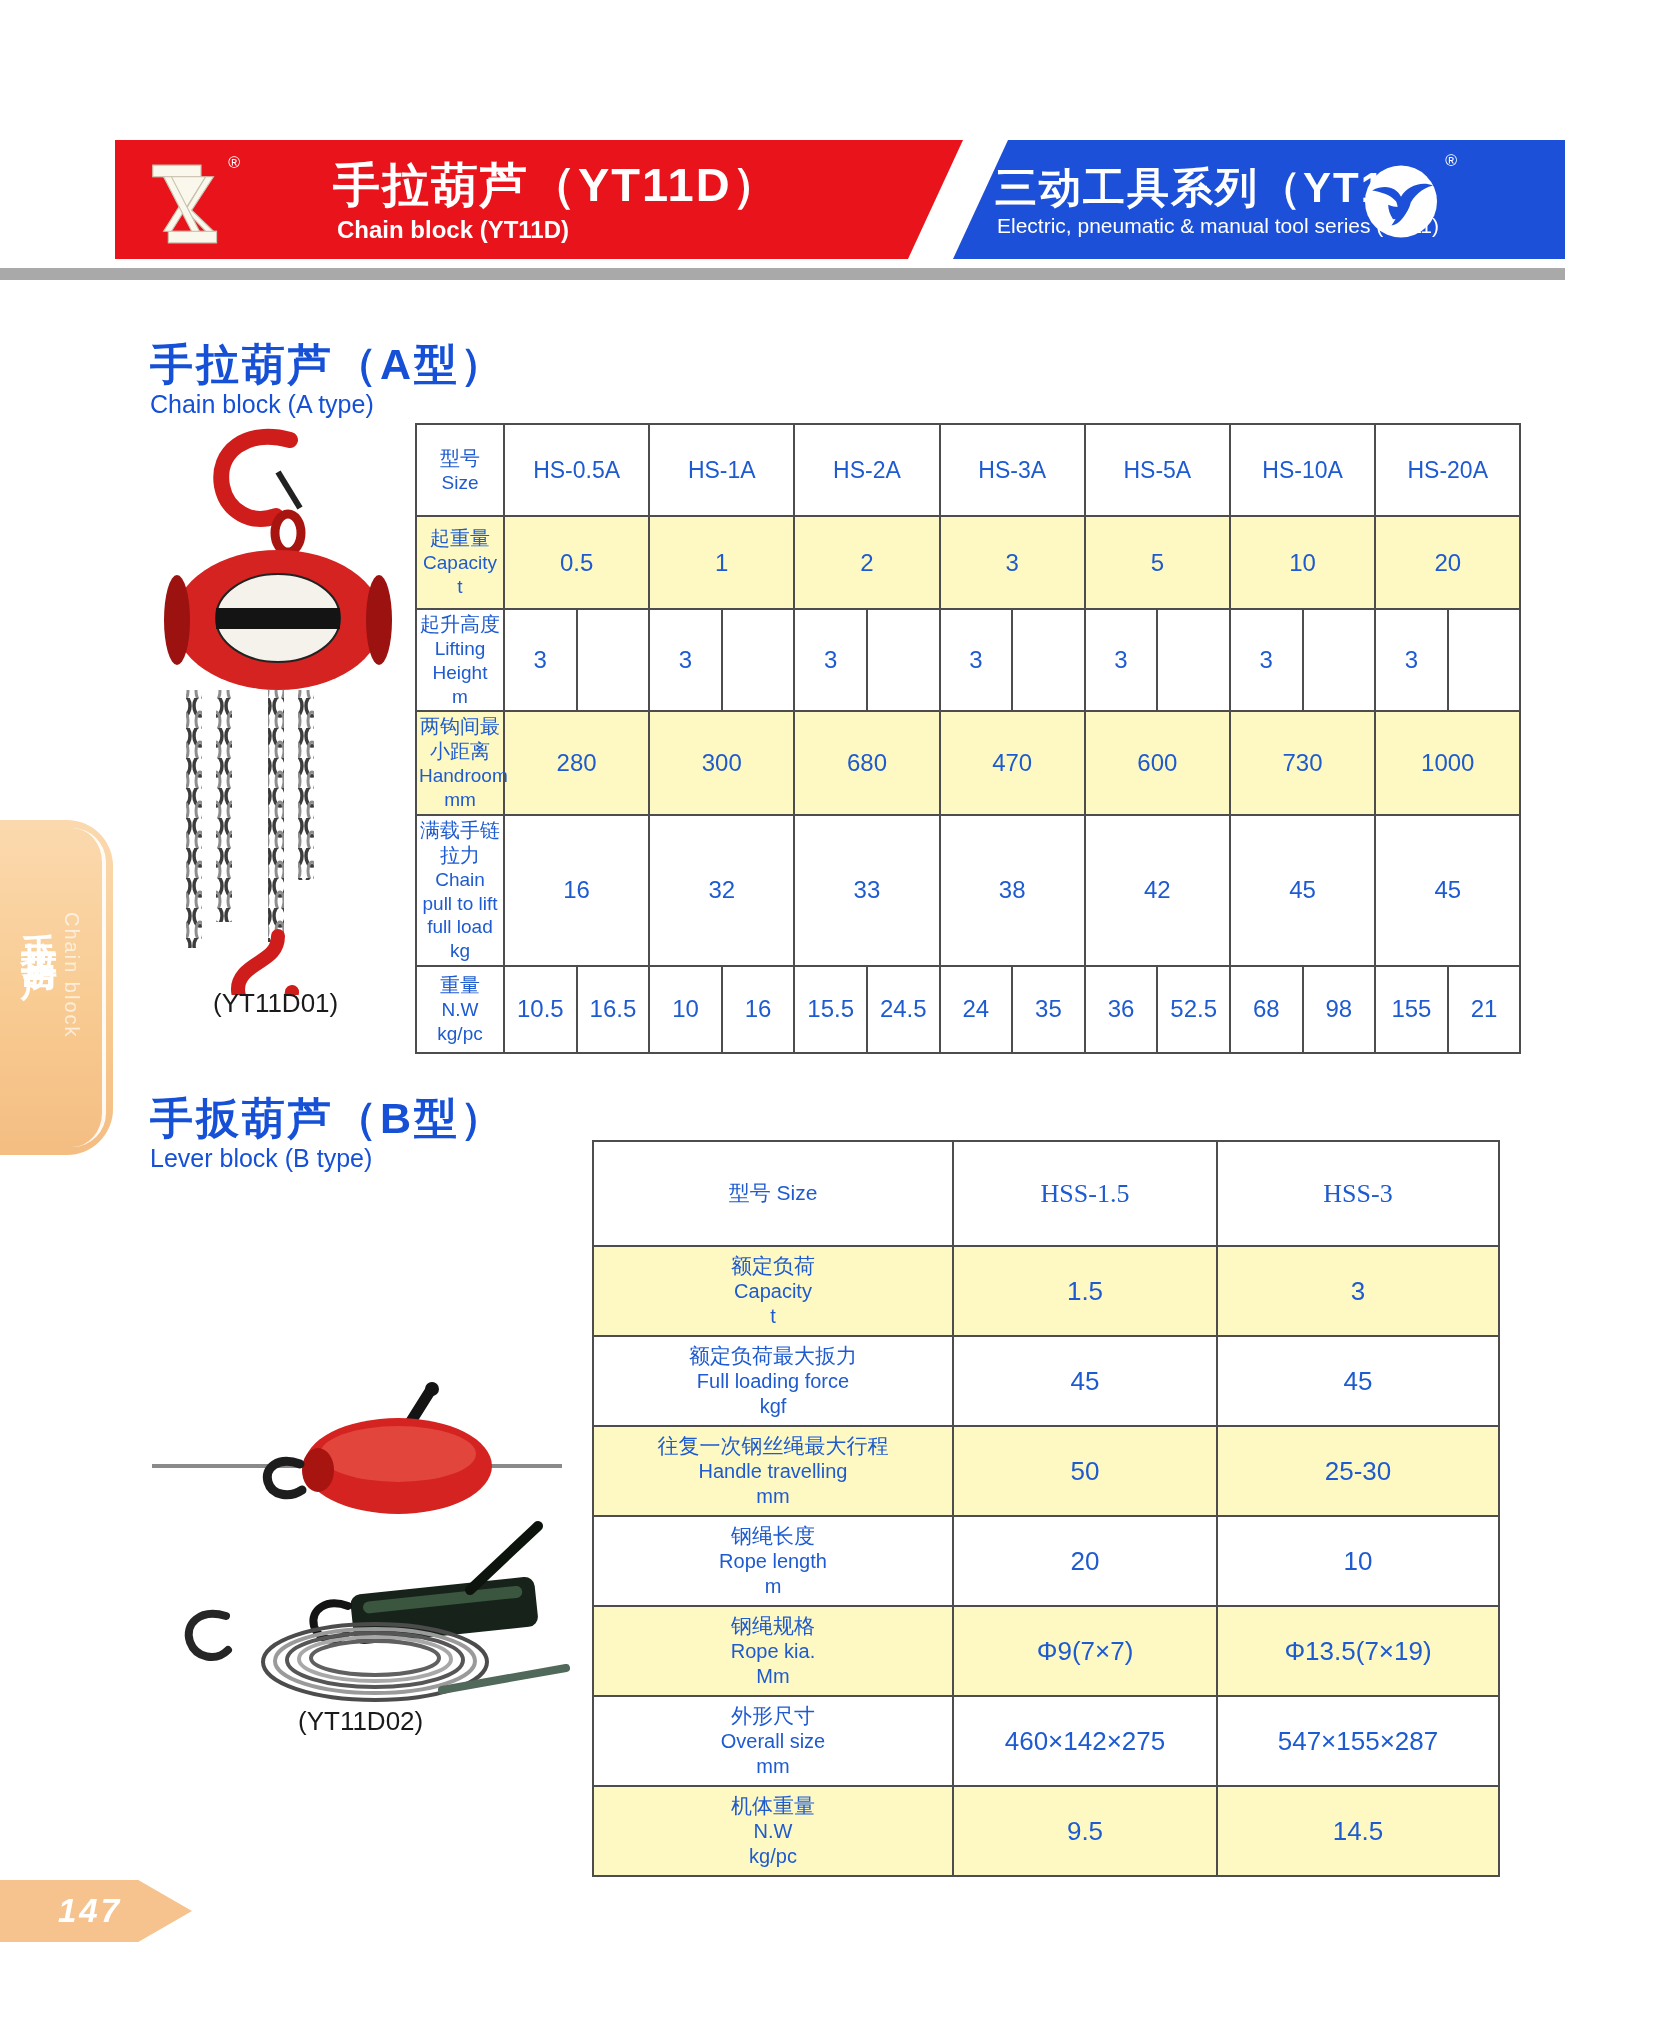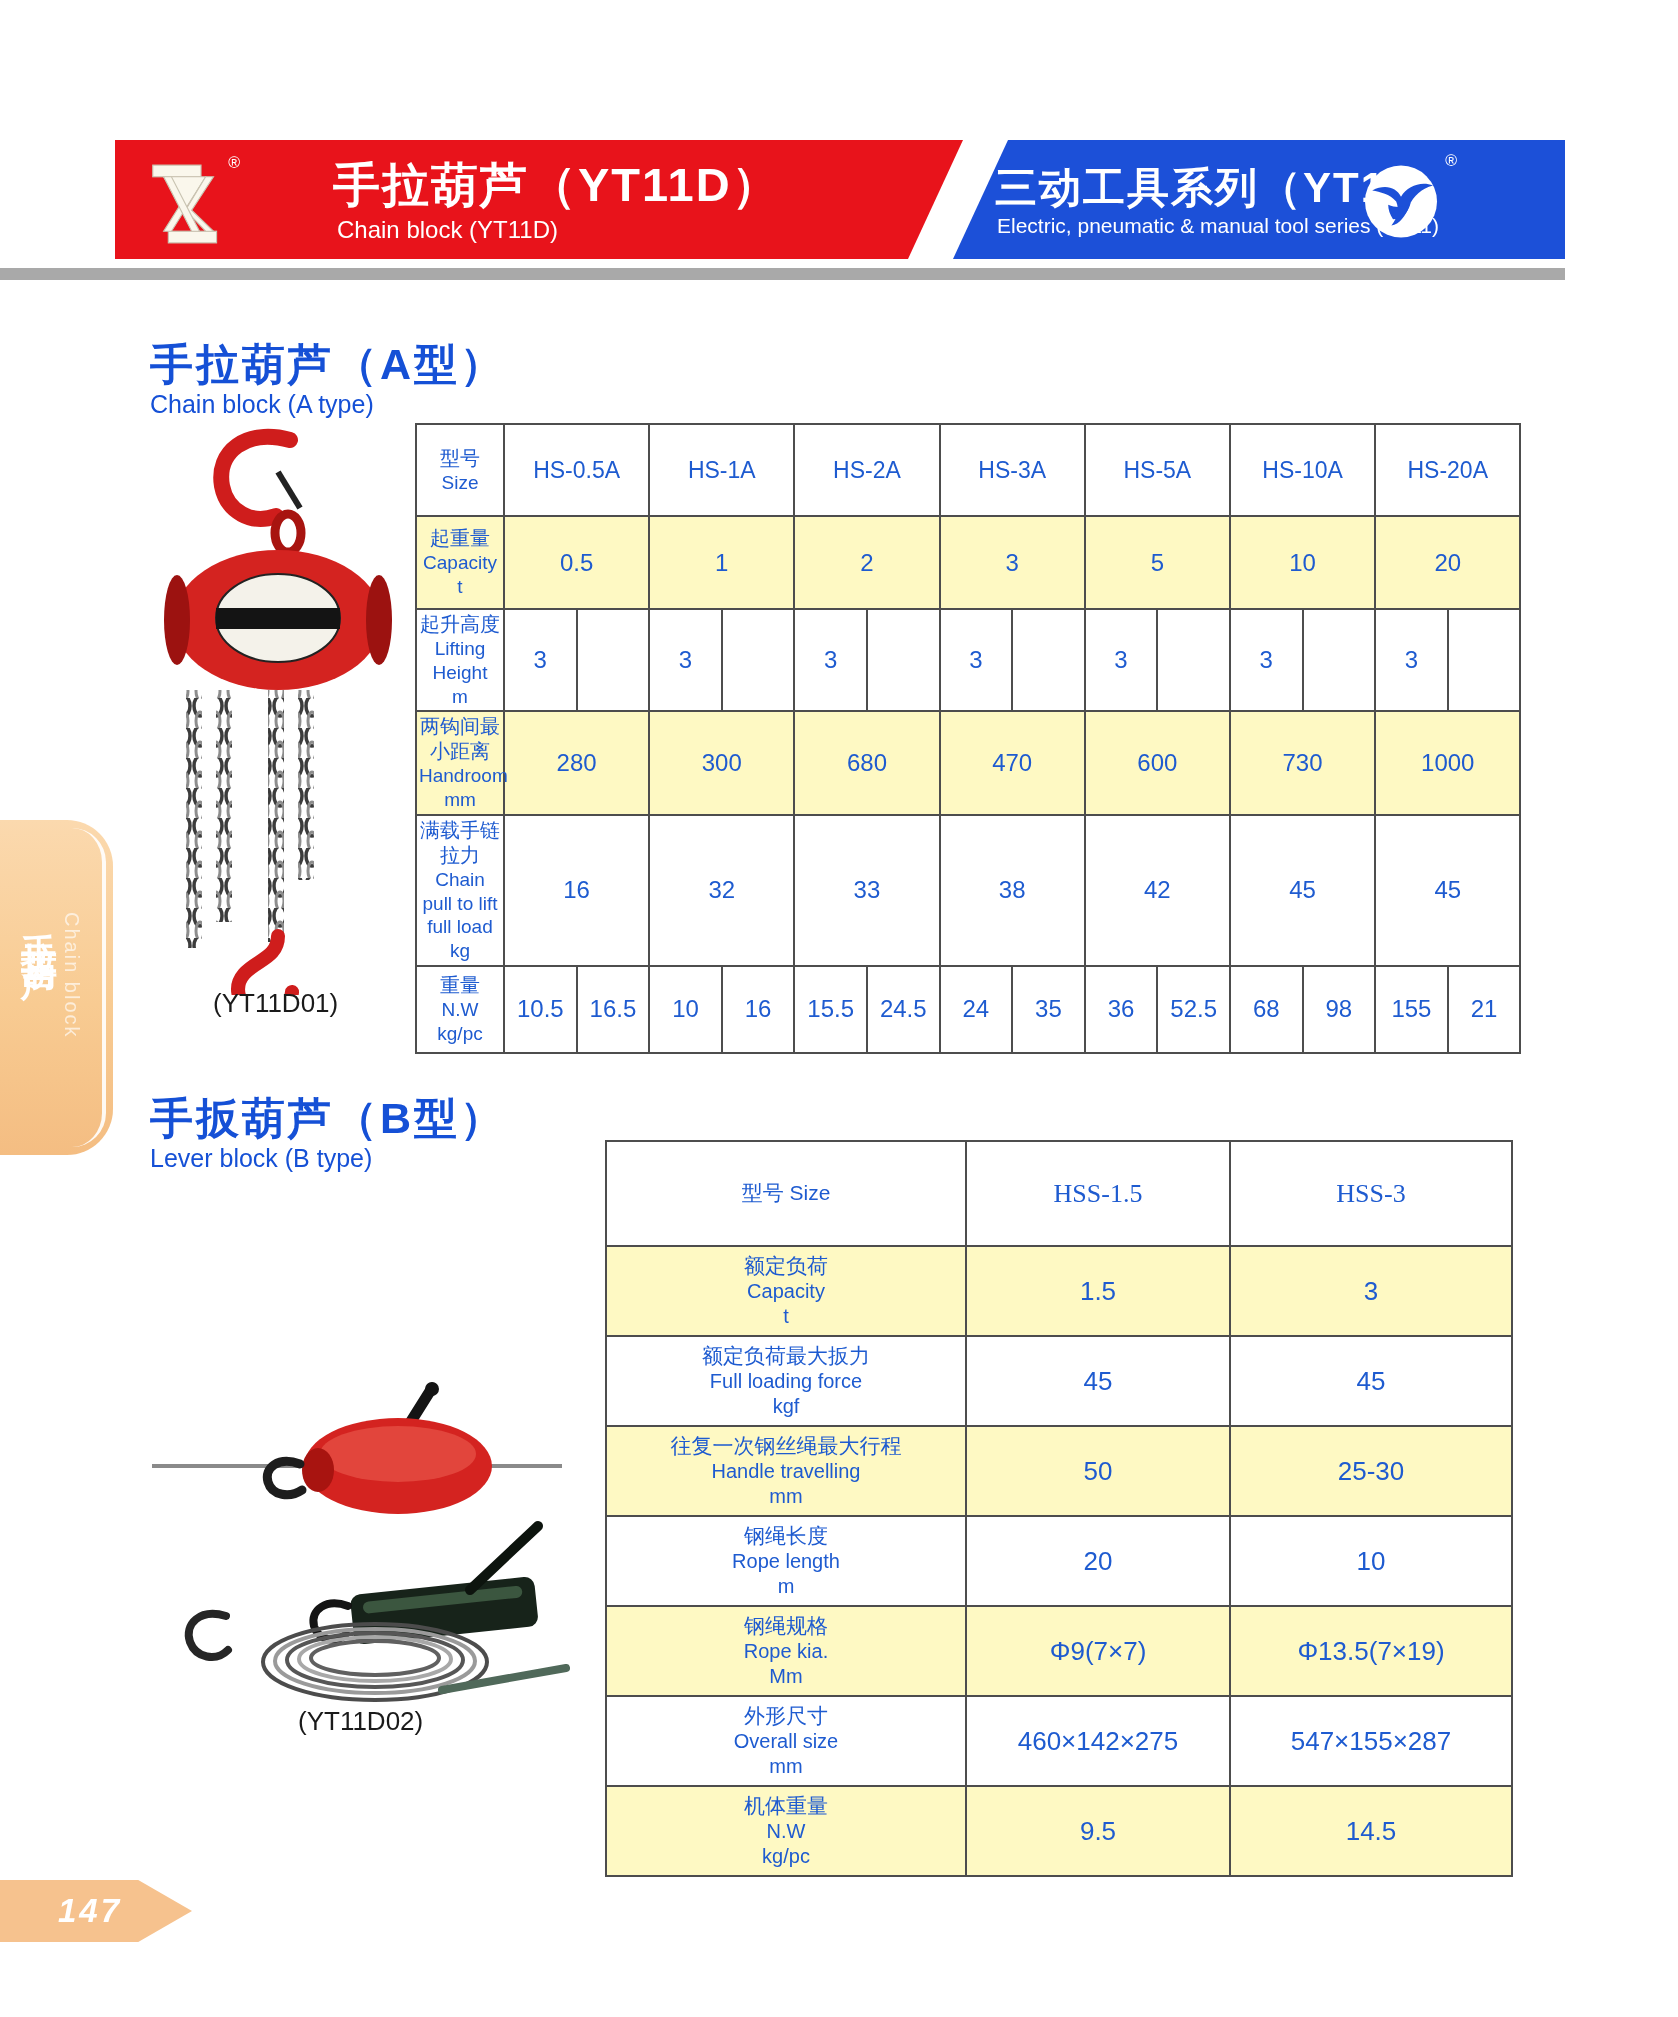--- a/index.html
+++ b/index.html
@@ -5,21 +5,21 @@
   html,body{margin:0;padding:0;background:#fff;}
   .page{position:relative;width:1678px;height:2017px;background:#ffffff;overflow:hidden;
         font-family:"Liberation Sans","DejaVu Sans",sans-serif;}
 
   
   .banner-red{position:absolute;left:115px;top:140px;width:848px;height:119px;background:#e8131b;
               clip-path:polygon(0 0,100% 0,calc(100% - 55px) 100%,0 100%);}
   .banner-blue{position:absolute;left:953px;top:140px;width:612px;height:119px;background:#1c50d8;
                clip-path:polygon(55px 0,100% 0,100% 100%,0 100%);}
   .banner-red .zh{position:absolute;left:218px;top:14px;font-size:47px;font-weight:bold;color:#fff;letter-spacing:2px;white-space:nowrap;}
-  .banner-red .en{position:absolute;left:222px;top:76px;font-size:24px;color:#fff;white-space:nowrap;}
+  .banner-red .en{position:absolute;left:222px;top:76px;font-size:24px;color:#fff;white-space:nowrap;font-weight:bold;}
   .banner-blue .zh{position:absolute;left:42px;top:20px;font-size:42px;font-weight:bold;color:#fff;letter-spacing:2px;white-space:nowrap;}
   .banner-blue .en{position:absolute;left:44px;top:74px;font-size:21px;color:#fff;white-space:nowrap;}
   .logo-left{position:absolute;left:33px;top:22px;width:78px;height:84px;}
   .logo-left .reg{position:absolute;right:-14px;top:-8px;color:#fff;font-size:16px;}
   .logo-bird{position:absolute;left:408px;top:20px;width:80px;height:80px;}
   .logo-bird .reg{position:absolute;right:-16px;top:-8px;color:#fff;font-size:16px;}
   .gray-bar{position:absolute;left:0;top:268px;width:1565px;height:12px;background:#a9a9a9;}
 
   
   .sec-title{position:absolute;color:#1550d6;margin-top:20px;}
@@ -35,21 +35,21 @@
 
   
   table{border-collapse:collapse;table-layout:fixed;}
   td{border:2px solid #4d4d4d;text-align:center;vertical-align:middle;color:#1e5bd0;padding:2px;}
   .cyan td{background:#fef9c3;}
   .lbl .zh{display:block;font-size:20px;line-height:1.25;}
   .lbl .en{display:block;font-size:19px;line-height:1.25;}
   .val{font-size:24px;}
   .hd{font-size:23px;}
   #tableA{position:absolute;left:415px;top:423px;width:1105px;}
-  #tableB{position:absolute;left:605px;top:1140px;width:906px;border-radius:28px;}
+  #tableB{position:absolute;left:592px;top:1140px;width:906px;border-radius:28px;}
   #tableB td.val{font-size:26px;}
   #tableB td.hd{font-size:26px;font-family:Liberation Serif, serif;}
   #tableB .lbl .zh{font-size:21px;}
   #tableB .lbl .en{font-size:20px;}
 
   
   .side-tab{position:absolute;left:0;top:820px;width:113px;height:335px;
             background:linear-gradient(180deg,#fbd9ae 0%,#f7c громад58f 60%,#f4bd82 100%);
             border-radius:0 46px 46px 0;}
   .side-tab::after{content:"";position:absolute;right:7px;top:8px;bottom:8px;width:30px;

